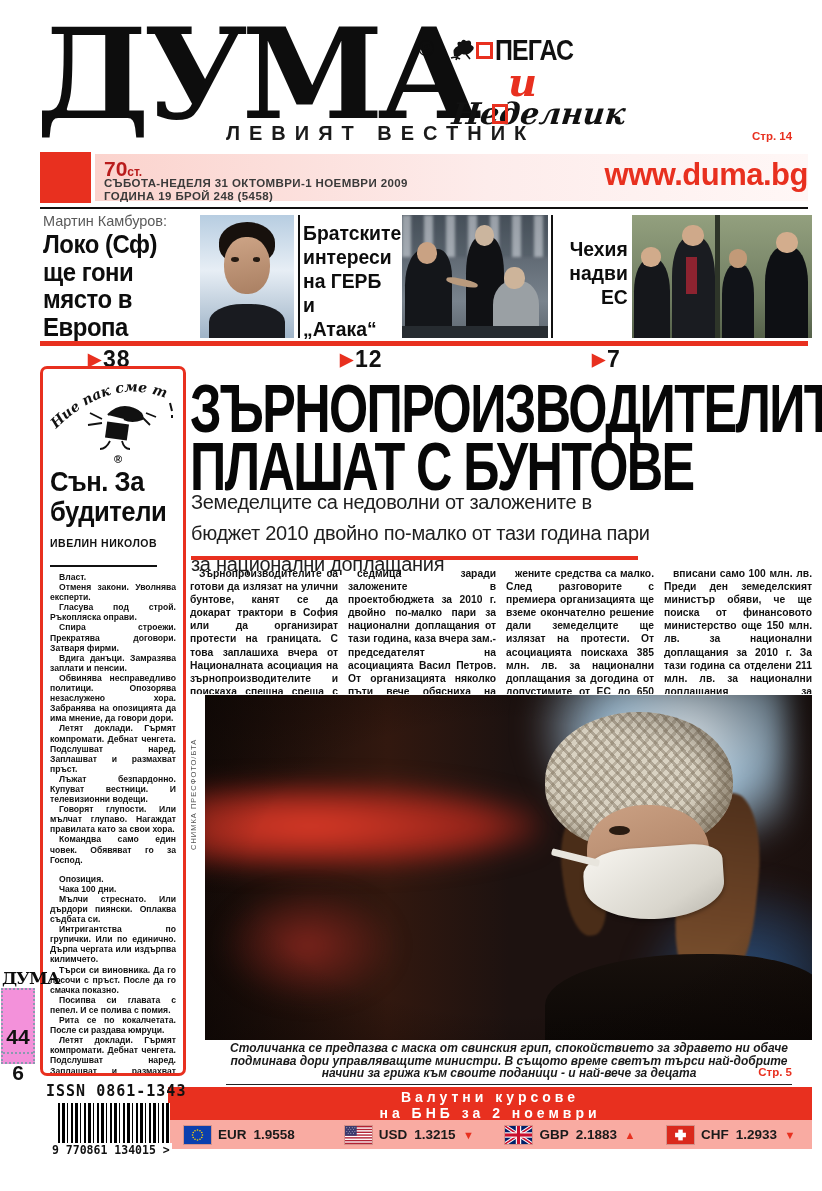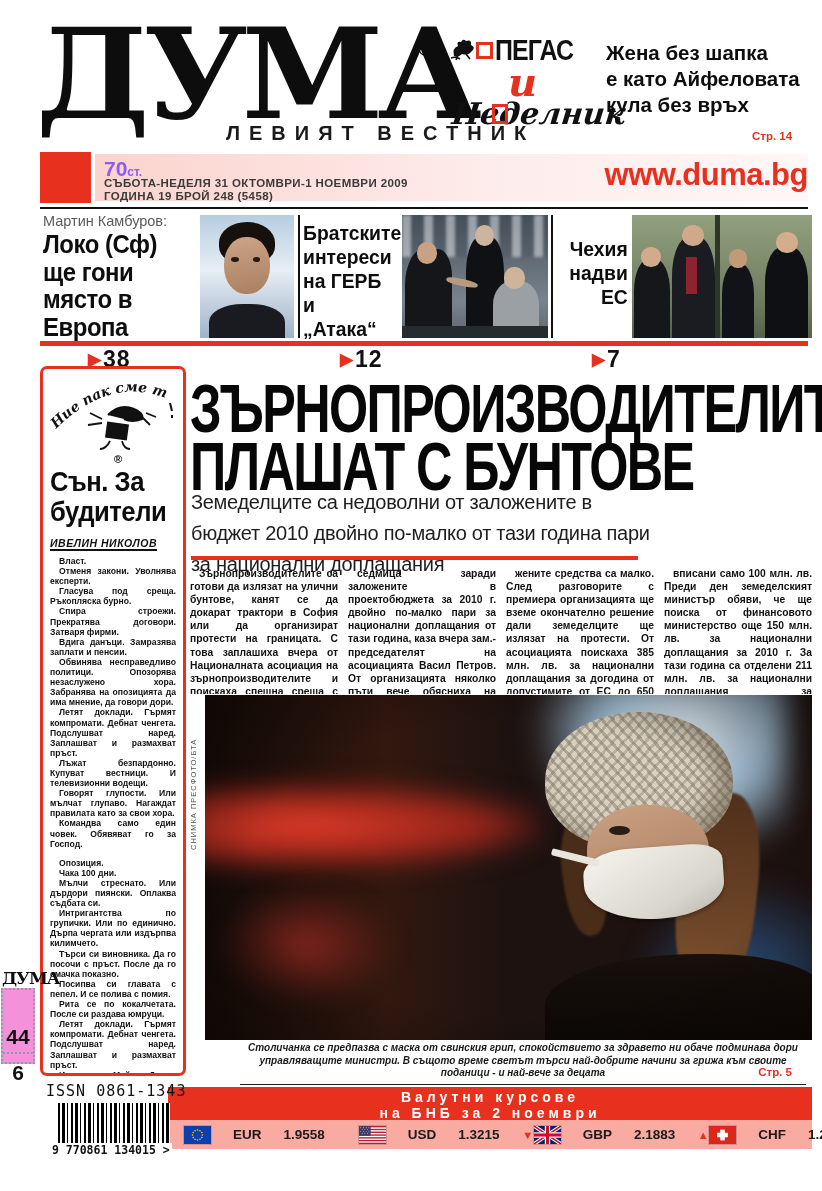--- a/index.html
+++ b/index.html
@@ -30,21 +30,21 @@
     border:3px solid #e8301f; }
 
   .promo { position:absolute; left:606px; top:40px; width:212px; font-size:20.5px;
     font-weight:bold; line-height:26px; color:#0d0d0d; }
   .promo-page { position:absolute; left:752px; top:130px; font-size:11.5px; font-weight:bold; color:#e8301f; }
 
   
   .info-square { position:absolute; left:40px; top:152px; width:51px; height:51px; background:#e8301f; }
   .info-bar { position:absolute; left:95px; top:154px; width:713px; height:47px;
     background:linear-gradient(90deg,#fbd3cd,#fdeceb 55%,#fff7f6); }
-  .price { position:absolute; left:104px; top:157px; color:#8b5cf6; font-weight:bold; font-size:21px; }
+  .price { position:absolute; left:104px; top:157px; color:#b91c1c; font-weight:bold; font-size:21px; }
   .price small { font-size:12px; font-weight:bold; }
   .dateline { position:absolute; left:104px; top:177px; font-size:11.5px; font-weight:bold; color:#3a3a3a; letter-spacing:.4px;}
   .issueline { position:absolute; left:104px; top:189.5px; font-size:11.5px; font-weight:bold; color:#3a3a3a; letter-spacing:.4px;}
   .website { position:absolute; right:14px; top:157px; font-size:31px; font-weight:bold; color:#e8301f; letter-spacing:-.5px;margin-left:25px; }
 
   
   .toprule { position:absolute; left:40px; top:207px; width:768px; height:2px; background:#111; }
   .story-kicker { font-size:14.5px; color:#5a5a5a; margin-bottom:2px; }
   .story-title { font-weight:bold; color:#0d0d0d; transform:scaleX(.92); transform-origin:left top; }
   .story1 { position:absolute; left:43px; top:213px; width:160px; }
@@ -64,21 +64,21 @@
   .marker .tri { color:#e8301f; font-size:17px; vertical-align:2px; margin-right:1px; }
 
   
   .opinion { position:absolute; left:40px; top:366px; width:146px; height:710px;
     border:3px solid #e8301f; border-radius:7px; padding:4px 7px 6px 7px; overflow:hidden; background:#fff; }
   .op-doodle { display:block; margin:0 auto; }
   .op-reg { display:block; text-align:center; font-size:11px; font-weight:bold; margin:-2px 0 0 10px; }
   .op-title { font-size:27px; line-height:30px; font-weight:bold; color:#0d0d0d; letter-spacing:-.5px;
     transform:scaleX(.95); transform-origin:left; margin:2px 0 6px 0; }
   .op-byline { font-size:10.5px; font-weight:bold; color:#111; border-bottom:2px solid #111;
-    display:inline-block; padding-bottom:0; margin-bottom:5px; letter-spacing:.5px;font-style:italic; }
+    display:inline-block; padding-bottom:16px; margin-bottom:5px; letter-spacing:.5px; }
   .op-para { font-size:8.6px; line-height:10.1px; font-weight:bold; color:#111;
     text-align:justify; text-indent:9px; }
   .op-para.gap { margin-top:9px; }
 
   
   .hl-line { position:absolute; left:190px; font-size:63px; font-weight:bold; color:#070707;
     letter-spacing:-2px; white-space:nowrap; transform:scale(.8,1.1); transform-origin:left top; }
   .subhead { position:absolute; left:191px; top:487px; width:470px; font-size:20px;
     line-height:31px; color:#1e1e1e; letter-spacing:-.3px; }
   .sub-rule { position:absolute; left:191px; top:556px; width:447px; height:3.5px; background:#e8301f; }
@@ -120,45 +120,45 @@
   .lp-eye { right:30%; top:38%; width:3.4%; height:2.6%; background:#2a1c12; border-radius:50%; filter:blur(.5px); }
   .lp-mask { right:14.5%; top:44%; width:23%; height:21%;
     background:linear-gradient(150deg,#f7f5f0,#d8d5cc 70%,#b9b6ad); border-radius:34% 22% 46% 52%;
     transform:rotate(-4deg); box-shadow:0 2px 4px rgba(0,0,0,.35); }
   .lp-strap { right:35%; top:46%; width:8%; height:2%; background:#e8e5dd; transform:rotate(14deg); border-radius:2px;}
   .lp-body { right:-2%; bottom:-2%; width:46%; height:27%;
     background:linear-gradient(180deg,#17100c,#0b0705); border-radius:55% 40% 0 0; }
   .lp-grain { left:0; top:0; width:100%; height:100%;
     background:radial-gradient(ellipse at 50% 50%,rgba(0,0,0,0) 60%,rgba(10,5,3,.5)); }
 
-  .caption { position:absolute; left:240px; top:1042px; width:566px; font-size:10px;
+  .caption { position:absolute; left:226px; top:1042px; width:566px; font-size:12px;
     line-height:12.5px; font-style:italic; text-align:center; color:#1a1a1a;
     border-bottom:1.5px solid #222; padding-bottom:4px; font-weight:600; }
   .caption-page { position:absolute; right:30px; top:1066px; font-size:11.5px; font-weight:bold; color:#e8301f; }
 
   
   .cur-header { position:absolute; left:168px; top:1087px; width:644px; height:33px;
     background:#e8301f; color:#fff; text-align:center; font-weight:bold; font-size:14px;
     line-height:16px; letter-spacing:4px; padding-top:2px; }
   .cur-row { position:absolute; left:168px; top:1120px; width:644px; height:29px;
     background:#f9aba2; display:flex; align-items:center; justify-content:space-between;
     padding:0 16px; }
-  .rate { display:flex; align-items:center; gap:22px; font-weight:bold; font-size:13.5px; color:#1a1a1a;text-align:center; }
+  .rate { display:flex; align-items:center; gap:7px; font-weight:bold; font-size:13.5px; color:#1a1a1a;text-align:center; }
   .rate .flag { display:block; width:27px; height:18px; box-shadow:0 0 0 1px rgba(0,0,0,.15); }
   .rate .arrow { color:#e8301f; font-size:11px; width:12px; }
 
   
   .brand-mini { position:absolute; left:2px; top:968px; font-family:"DejaVu Serif", serif;
     font-weight:bold; font-size:17px; letter-spacing:-1px; color:#0d0d0d; }
   .num-box { position:absolute; left:1px; top:988px; width:34px; height:76px; background:#f391da;
     border:2px dotted #8a9ab0; text-align:center; font-weight:bold; color:#111; }
   .num-box .n1 { font-size:21px; line-height:30px; border-bottom:2px dotted #8a9ab0;margin-top:32px; }
   .num-box .n2 { font-size:21px; line-height:38px; }
   .issn { position:absolute; left:46px; top:1082px; font-family:"DejaVu Sans Mono", monospace;
-    font-weight:normal; font-size:15px; letter-spacing:1px; color:#111; }
+    font-weight:bold; font-size:15px; letter-spacing:1px; color:#111; }
   .barcode { position:absolute; left:58px; top:1103px; width:112px; height:40px;
     background:repeating-linear-gradient(90deg,#000 0 2px,#fff 2px 4px,#000 4px 7px,#fff 7px 9px,#000 9px 10px,#fff 10px 13px); }
   .barnum { position:absolute; left:50px; top:1143px; font-family:"DejaVu Sans Mono", monospace;
     font-size:11.5px; font-weight:bold; background:#fff; padding:0 2px; color:#111; }
 
   
   .p-face { border-radius:48%; }
 </style>
 </head>
 <body>
@@ -176,25 +176,20 @@
         <path d="M3,24 q5,-2 9,1 M18,20 l4,5 M10,21 l-2,5" stroke="#111" stroke-width="1.6" fill="none"></path>
       </svg>
       <span class="pegas-sq" style="margin-left:24px"></span>
       <span class="pegas-name">ПЕГАС</span>
     </div>
     <div class="pegas-conj">и</div>
     <div class="pegas-ned">Неделник</div>
     <div class="pegas-sq2"></div>
   </div>
 
-  <div class="promo">
-    <div>Жена без шапка</div>
-    <div>е като Айфеловата</div>
-    <div>кула без връх</div>
-  </div>
   <div class="promo-page">Стр. 14</div>
 
   <div class="info-square"></div>
   <div class="info-bar"></div>
   <div class="price"><span>70</span><small>ст.</small></div>
   <div class="dateline">СЪБОТА-НЕДЕЛЯ 31 ОКТОМВРИ-1 НОЕМВРИ 2009</div>
   <div class="issueline">ГОДИНА 19 БРОЙ 248 (5458)</div>
   <div class="website">www.duma.bg</div>
 
   <div class="toprule"></div>
@@ -264,21 +259,21 @@
       <path d="M52,46 l-12,-6 m12,10 l-14,2 M92,44 l8,8 m-4,-12 l10,4" stroke="#111" stroke-width="1.8" fill="none"></path>
       <rect x="56" y="50" width="22" height="16" fill="#111" transform="rotate(8 67 58)"></rect>
       <path d="M60,68 q-4,8 -10,8 m22,-8 q2,8 8,8" stroke="#111" stroke-width="1.8" fill="none"></path>
       <path d="M120,30 l2,8 m0,4 l0,3" stroke="#111" stroke-width="2" fill="none"></path>
     </svg>
     <span class="op-reg">®</span>
     <div class="op-title">Сън. За будители</div>
     <div><span class="op-byline">ИВЕЛИН НИКОЛОВ</span></div>
     <p class="op-para">Власт.</p>
     <p class="op-para">Отменя закони. Уволнява експерти.</p>
-    <p class="op-para">Гласува под среща. Ръкопляска бурно.</p>
+    <p class="op-para">Гласува под строй. Ръкопляска оправи.</p>
     <p class="op-para">Спира строежи. Прекратява договори. Затваря фирми.</p>
     <p class="op-para">Вдига данъци. Замразява заплати и пенсии.</p>
     <p class="op-para">Обвинява несправедливо политици. Опозорява незаслужено хора. Забранява на опозицията да има мнение, да говори дори.</p>
     <p class="op-para">Летят доклади. Гърмят компромати. Дебнат ченгета. Подслушват наред. Заплашват и размахват пръст.</p>
     <p class="op-para">Лъжат безпардонно. Купуват вестници. И телевизионни водещи.</p>
     <p class="op-para">Говорят глупости. Или мълчат глупаво. Нагаждат правилата като за свои хора.</p>
     <p class="op-para">Командва само един човек. Обявяват го за Господ.</p>
     <p class="op-para gap">Опозиция.</p>
     <p class="op-para">Чака 100 дни.</p>
     <p class="op-para">Мълчи стреснато. Или дърдори пиянски. Оплаква съдбата си.</p>

